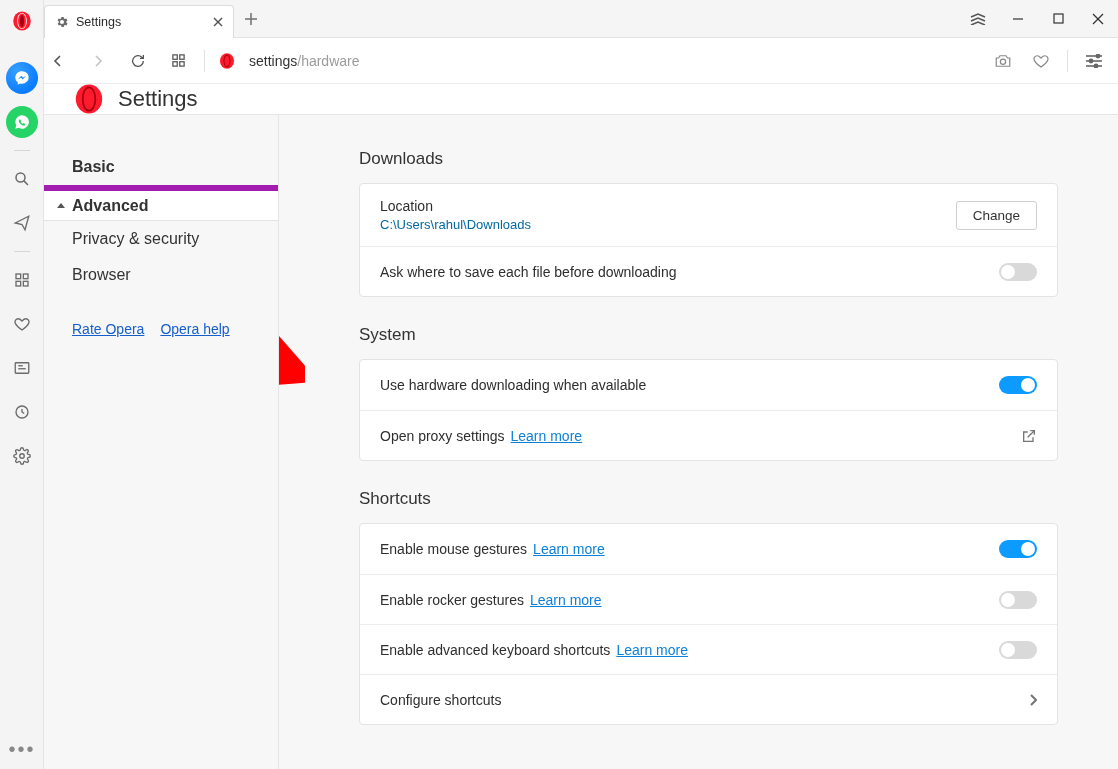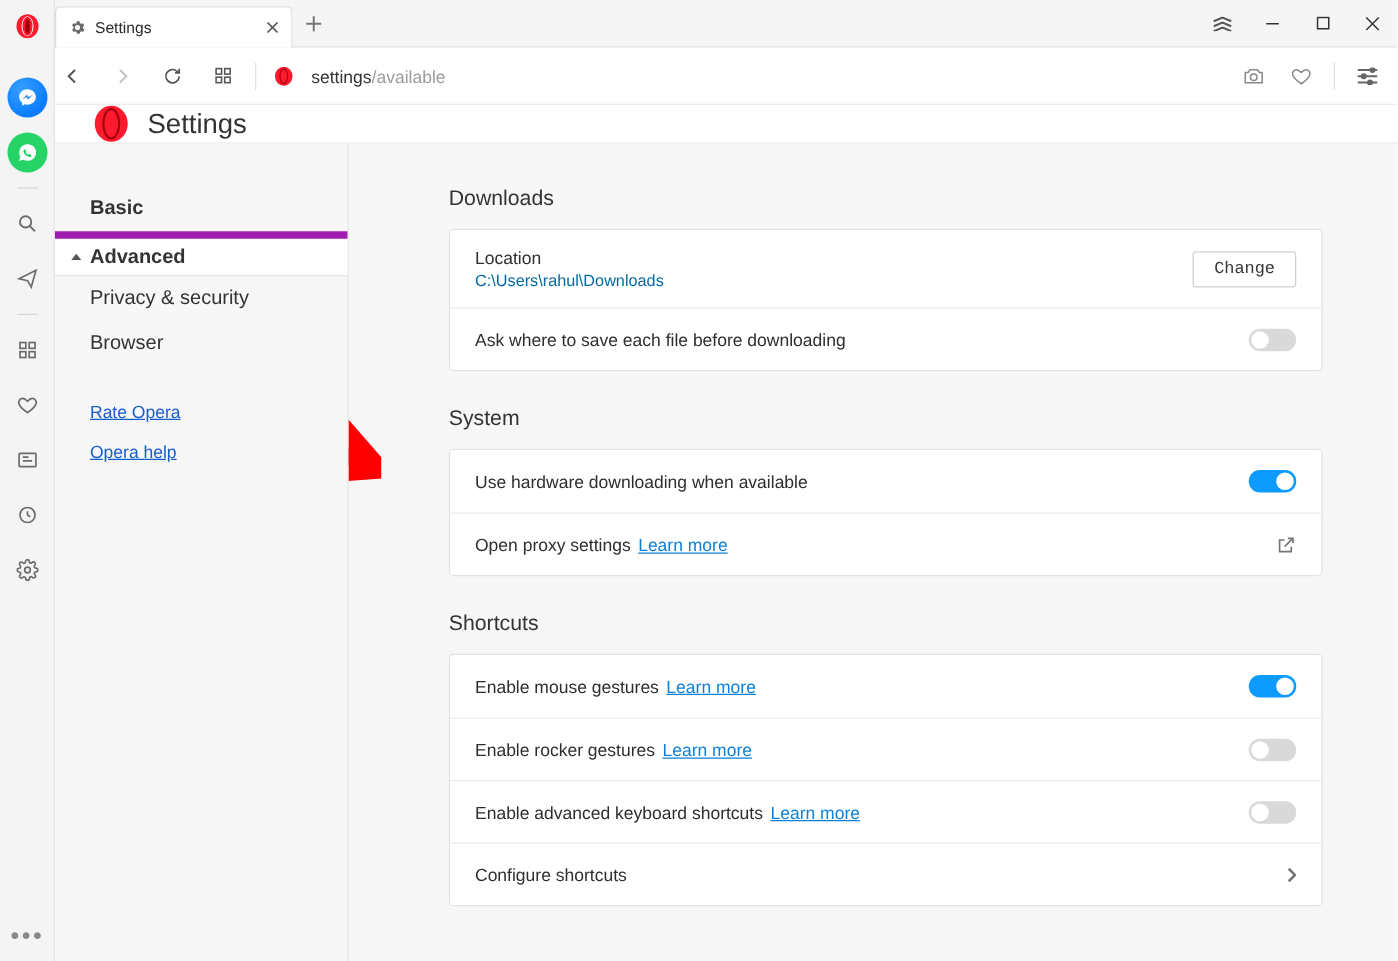--- a/index.html
+++ b/index.html
@@ -149,21 +149,21 @@
     background:#fff;
     border-top:6px solid #a21caf;
     border-bottom:1px solid #e3e3e3;
     font-weight:600;
   }
   .side-item .caret {
     width:14px; display:inline-flex; margin-left:-16px; margin-right:2px;
     color:#555;
   }
   .side-sub { padding-left: 28px; }
-  .side-links { padding: 28px 0 0 28px; display:flex; flex-direction:column; gap:16px; }
+  .side-links { padding: 28px 0 0 28px; display:flex; flex-direction:row; gap:16px;text-align:right; }
   .side-link { color:#165ecc; text-decoration:underline; font-size:14px; cursor:pointer; }
 
   
   .panel {
     flex:1; padding: 22px 60px 30px 80px; overflow:auto; position:relative;
   }
   .section-title { font-size:17px; color:#333; margin: 12px 0 14px 0; font-weight:400; }
   .card {
     background:#fff; border:1px solid #e3e3e3; border-radius:4px;
     margin-bottom: 28px;
@@ -177,21 +177,21 @@
     position:relative;
   }
   .row:first-child { border-top:none;align-items:center; }
   .row .row-left { display:flex; flex-direction:column; gap:3px; flex:1; }
   .row .row-left-horiz { display:flex; align-items:center; gap:6px; flex:1; flex-wrap:wrap; }
   .row-sub { color:#0369a1; font-size:13px; }
   .row .row-right { display:flex; align-items:center; }
   .learn { color:#0e80d8; text-decoration:underline; font-size:14px; }
   .btn {
     border:1px solid #cfcfcf; background:#fff; border-radius:3px;
-    padding: 6px 16px; font-size:13.5px; color:#333; cursor:pointer;font-family:Liberation Mono, monospace;
+    padding: 6px 16px; font-size:13.5px; color:#333; cursor:pointer;
   }
   
   .toggle {
     width:38px; height:18px; border-radius:10px; position:relative;
     background:#d9d9d9; cursor:pointer;
   }
   .toggle .knob {
     position:absolute; top:2px; left:2px; width:14px; height:14px;
     background:#fff; border-radius:50%;
     transition: left .1s;
@@ -359,21 +359,21 @@
   <div class="vsep"></div>
   <div class="opera-mini">
     <svg width="16" height="16" viewBox="0 0 100 100">
       <ellipse cx="50" cy="50" rx="44" ry="48" fill="#ff1b2d"></ellipse>
       <ellipse cx="50" cy="50" rx="22" ry="40" fill="#a50010"></ellipse>
       <ellipse cx="50" cy="50" rx="16" ry="34" fill="#ff1b2d"></ellipse>
     </svg>
   </div>
   <div class="url">
     <span class="url-base">settings</span>
-      <span class="url-rest">/available</span>
+      <span class="url-rest">/hardware</span>
   </div>
   <div class="addr-right">
     <div class="addr-icon">
       <svg width="18" height="16" viewBox="0 0 24 20" fill="none" stroke="#888" stroke-width="1.6">
           <path d="M3 6h3l2-3h8l2 3h3v11H3z"></path>
           <circle cx="12" cy="11" r="3.5"></circle>
         </svg>
     </div>
     <div class="addr-icon">
       <svg width="18" height="18" viewBox="0 0 24 24" fill="none" stroke="#888" stroke-width="1.6">

